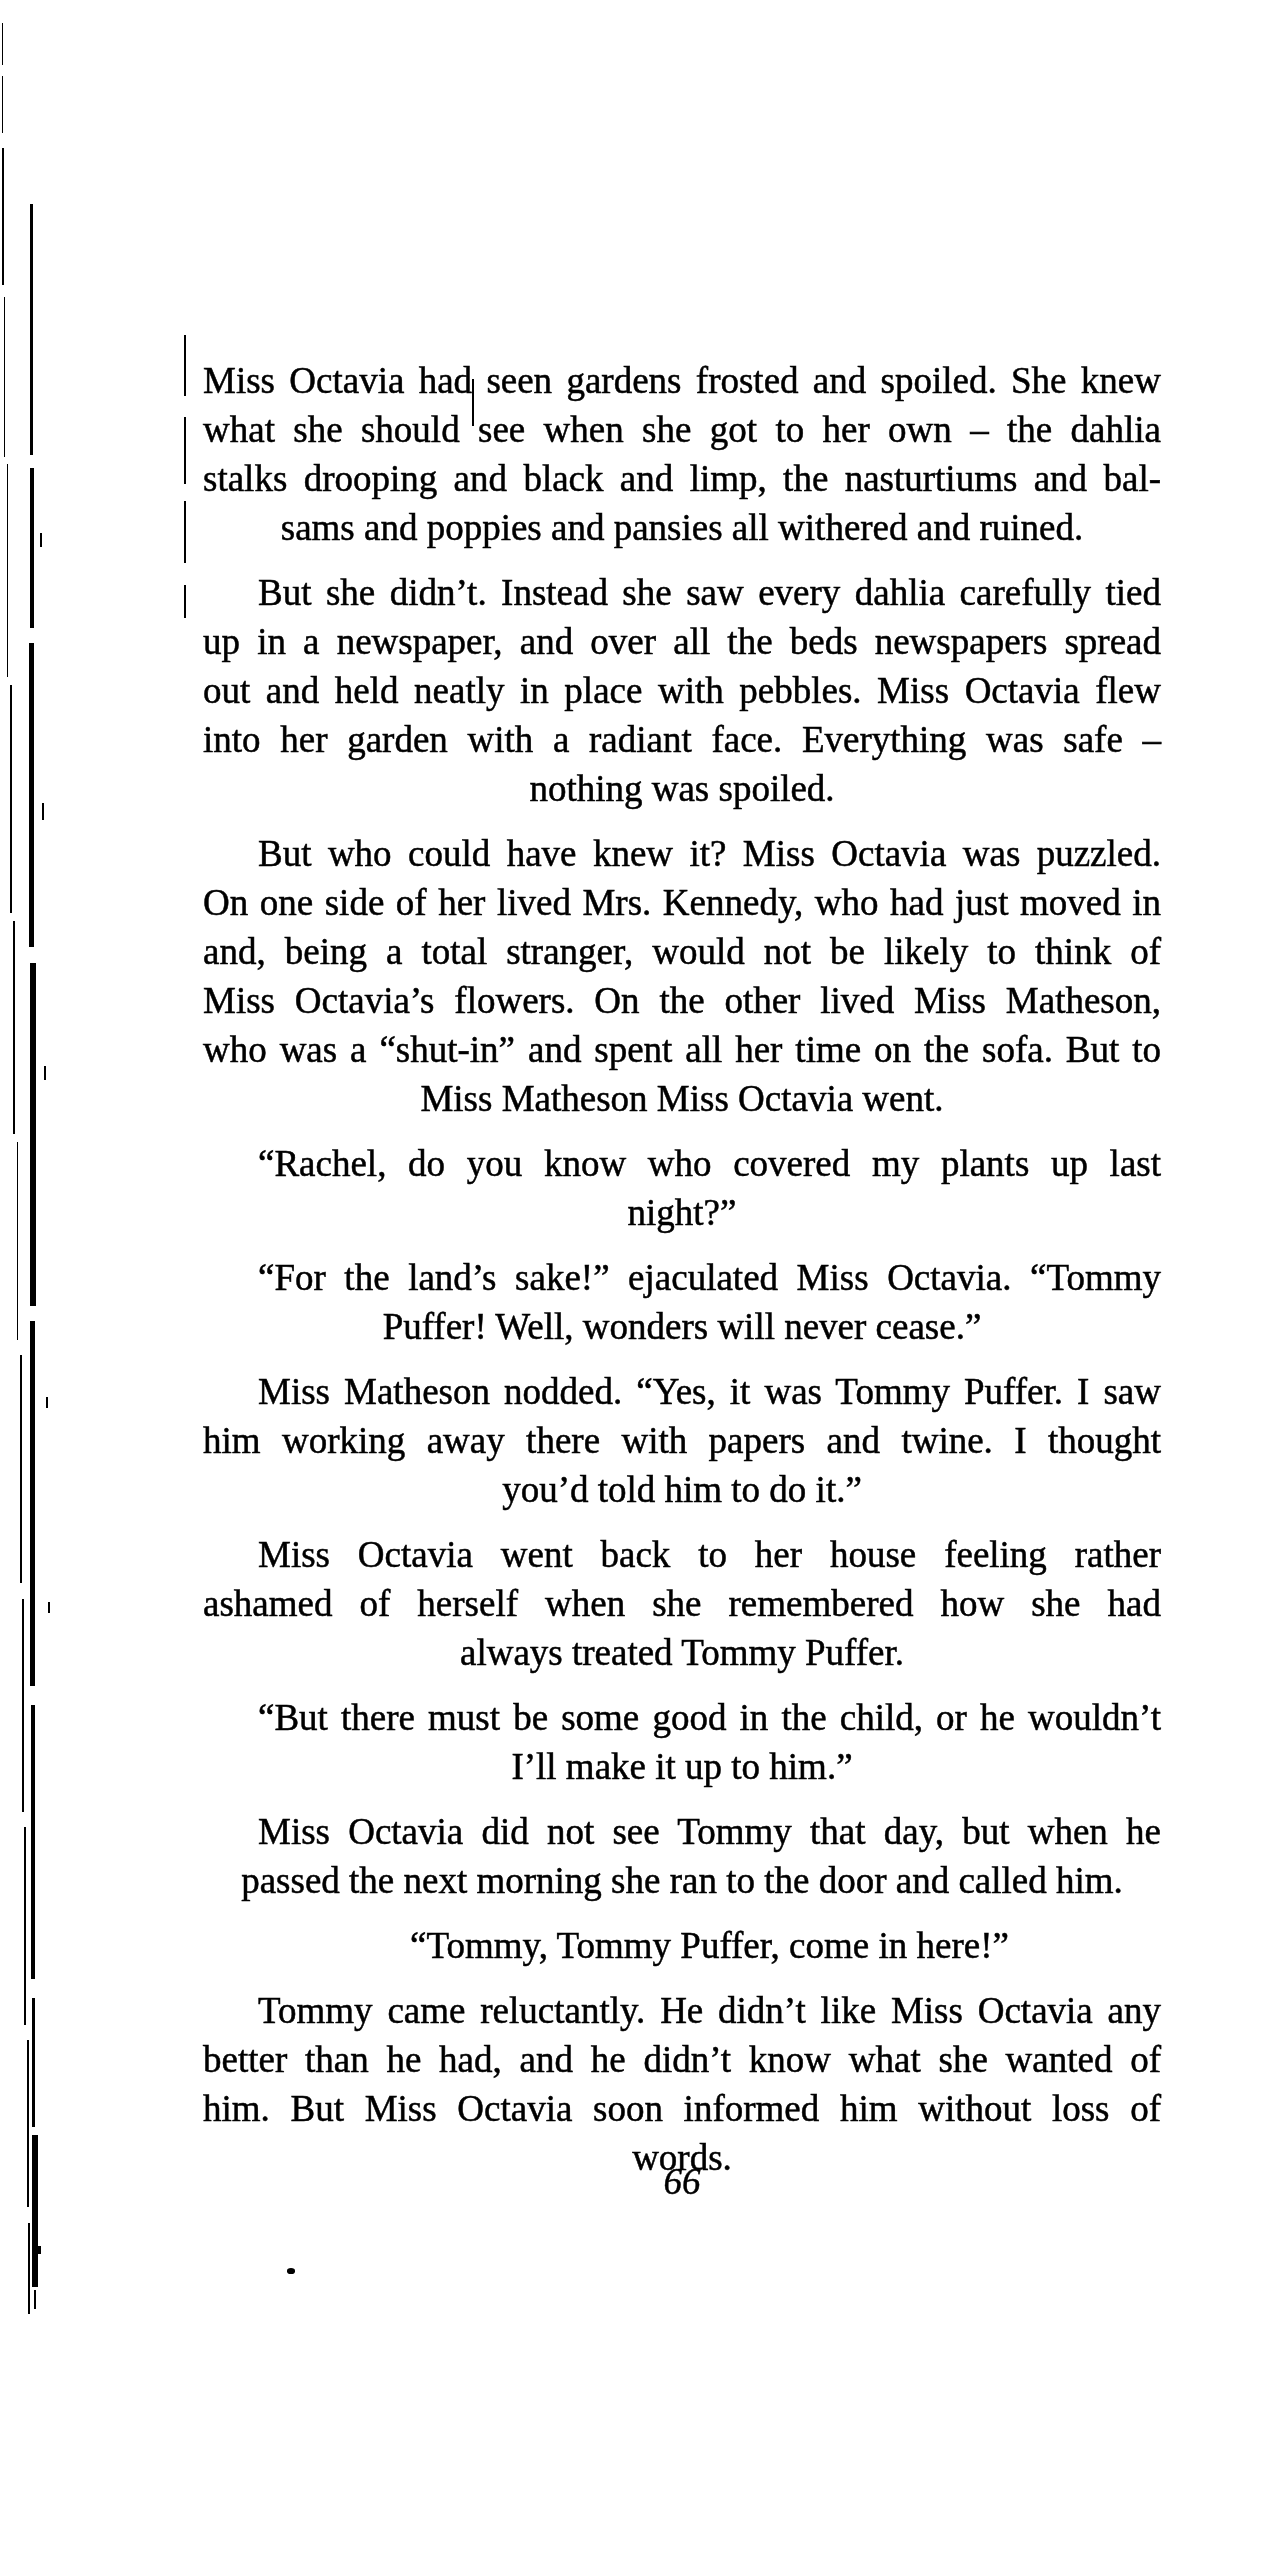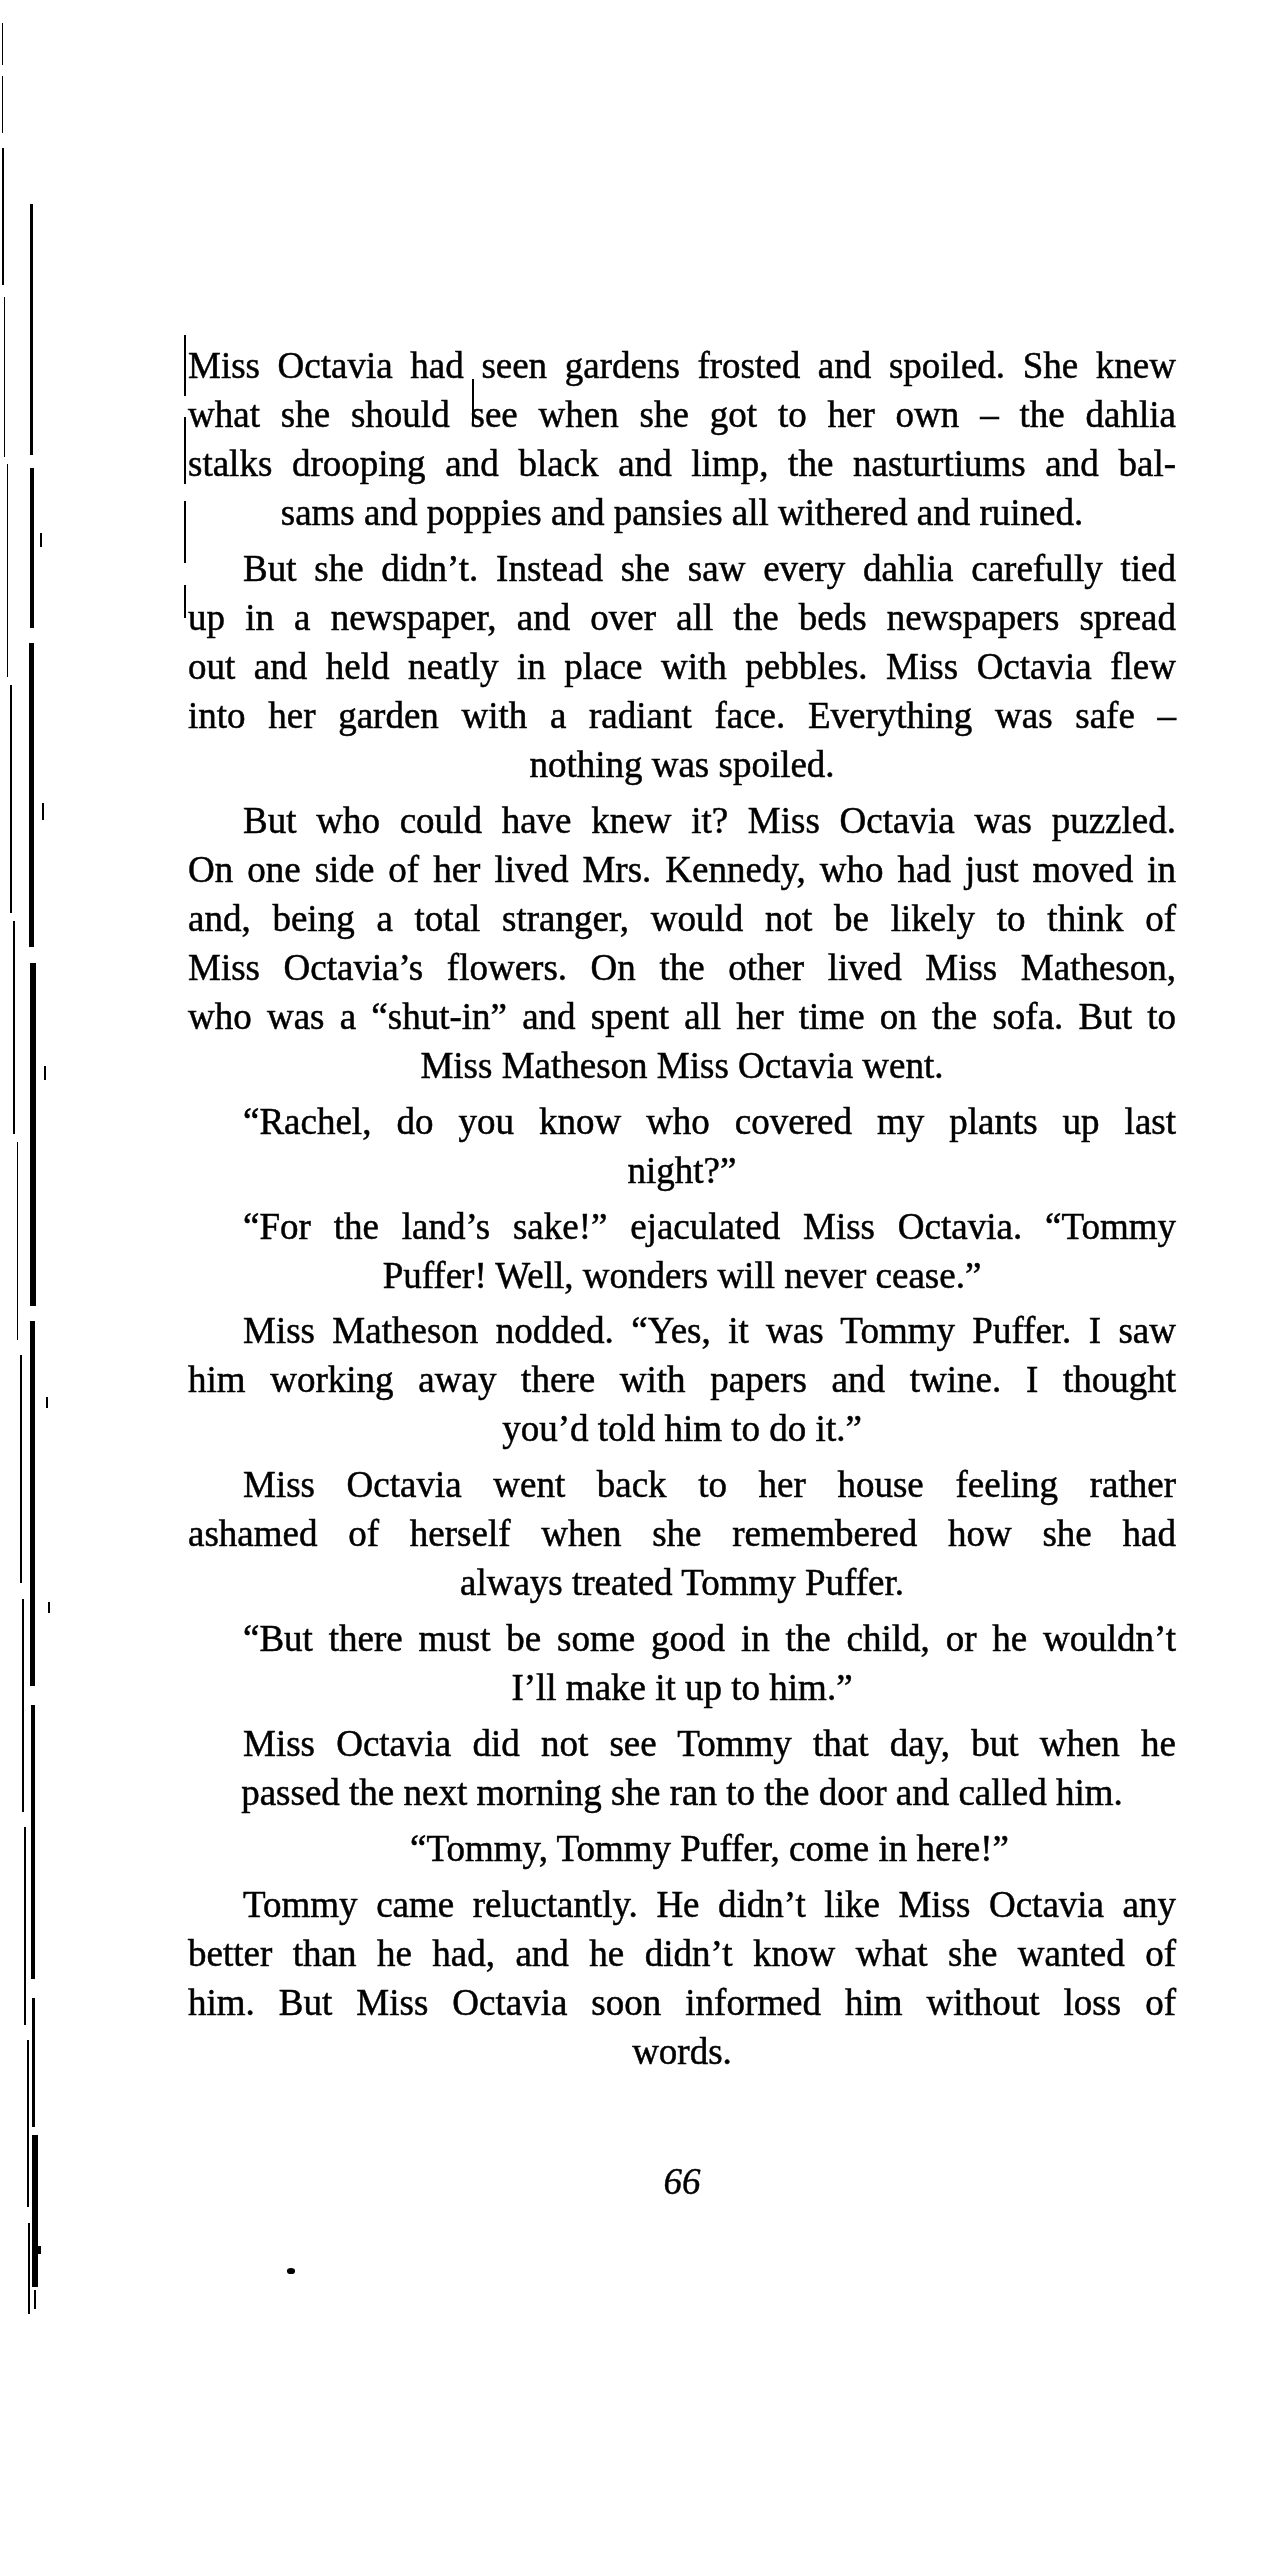--- a/index.html
+++ b/index.html
@@ -18,21 +18,21 @@
   }
   .text-block {
     position: absolute;
     left: 187px;
     top: 340px;
     width: 990px;
     font-size: 37px;
     line-height: 49px;
     -webkit-text-stroke: 0.5px #000000;
   }
-  .para { margin: 1px; }
+  .para { margin: 16px; }
   .para + .para { margin-top: 6.9px; }
   .para.indent .line:first-child { text-indent: 55px; }
   .line {
     text-align: justify;
     text-align-last: justify;
   }
   .line.last {
     text-align: center;
     text-align-last: auto;
   }

